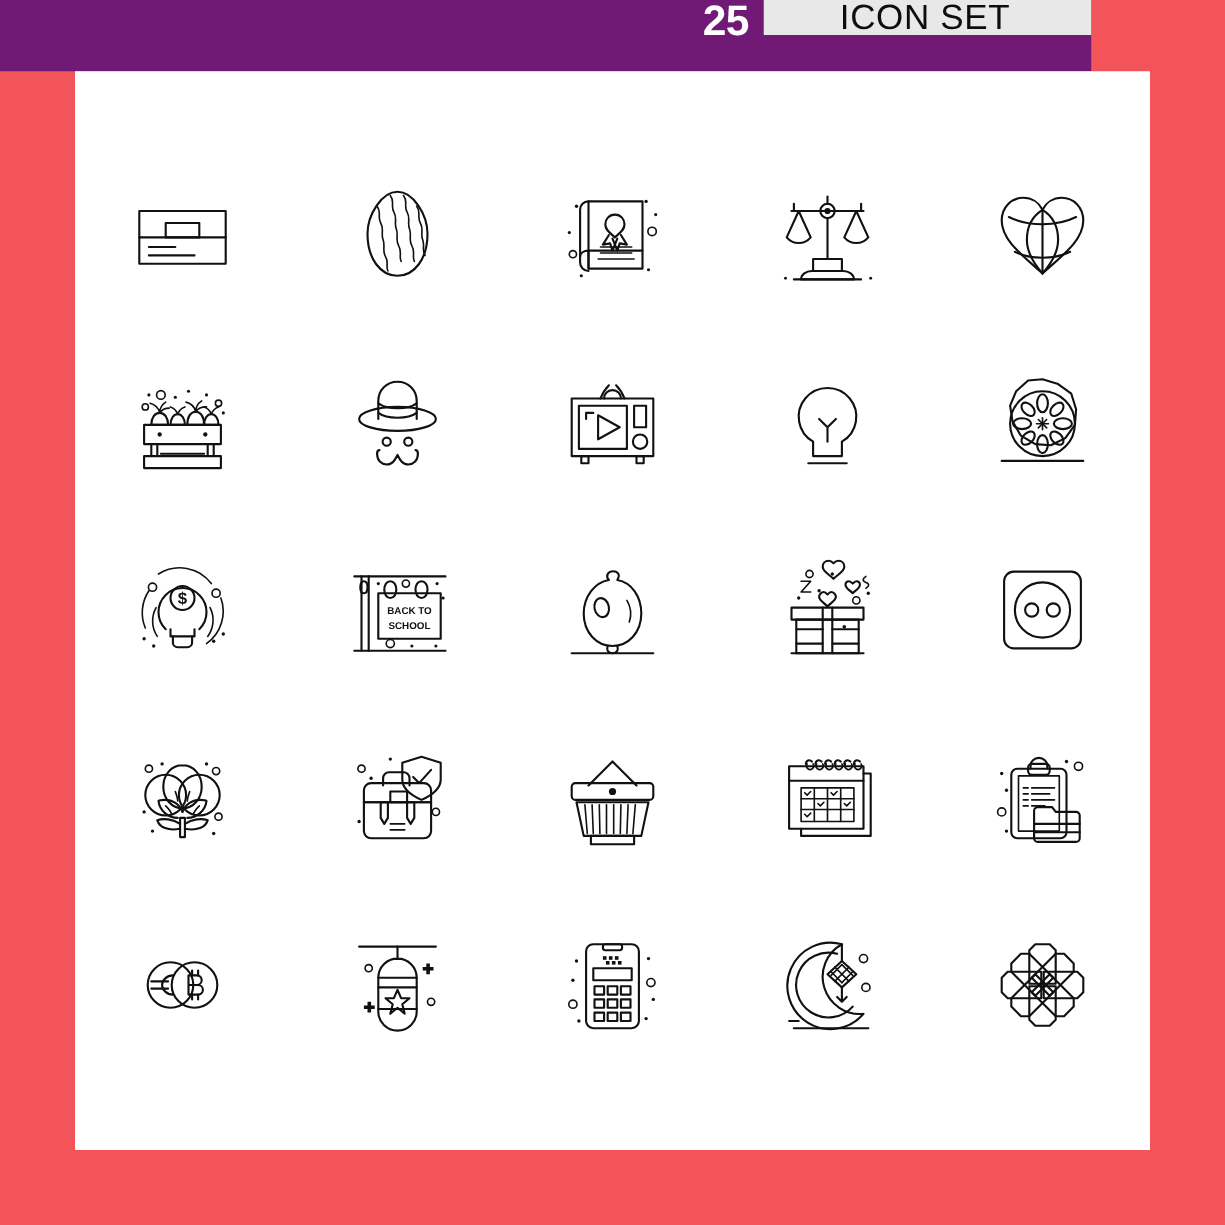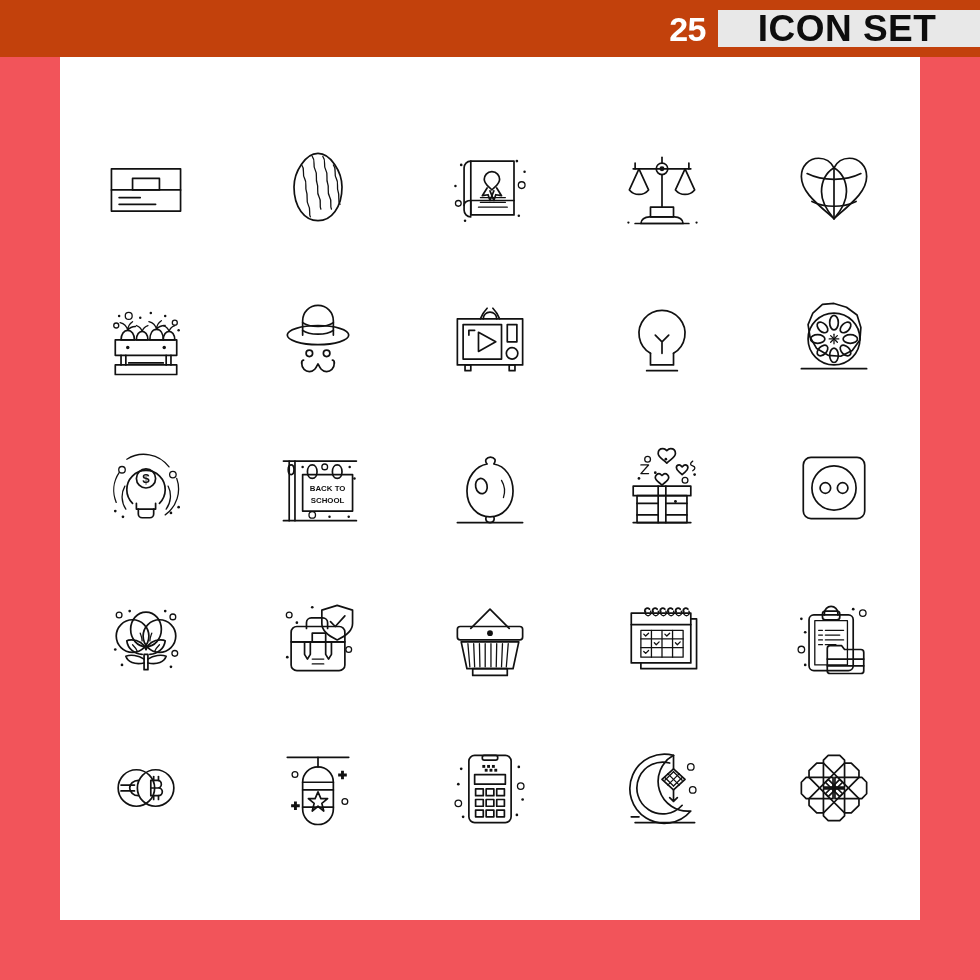--- a/index.html
+++ b/index.html
@@ -20,25 +20,25 @@
     height: 980px;
     background: #f2545a;
     box-sizing: border-box;
     overflow: hidden;
   }
 
   
   #header {
     position: absolute;
     top: 0; left: 0;
-    width: 980px;
+    width: 873px;
     height: 57px;
-    background: #c2410c;
+    background: #701a75;
     display: flex;
-    align-items: center;
+    align-items: flex-start;
     justify-content: flex-end;
   }
   #header-count {
     display: flex;
     align-items: center;
     justify-content: flex-end;
     padding-right: 12px;
     color: #ffffff;
     font-size: 34px;
     font-weight: bold;
@@ -48,22 +48,22 @@
   #header-title-block {
     background: #e8e8e8;
     display: flex;
     align-items: center;
     justify-content: center;
     padding: 0 26px 0 22px;
     min-width: 214px;
   }
   #header-title {
     color: #0d0d0d;
-    font-size: 37px;
-    font-weight: bold;
+    font-size: 28px;
+    font-weight: normal;
     letter-spacing: 0.5px;
     line-height: 1;
   }
 
   
   #canvas {
     position: absolute;
     left: 60px;
     top: 57px;
     width: 860px;

